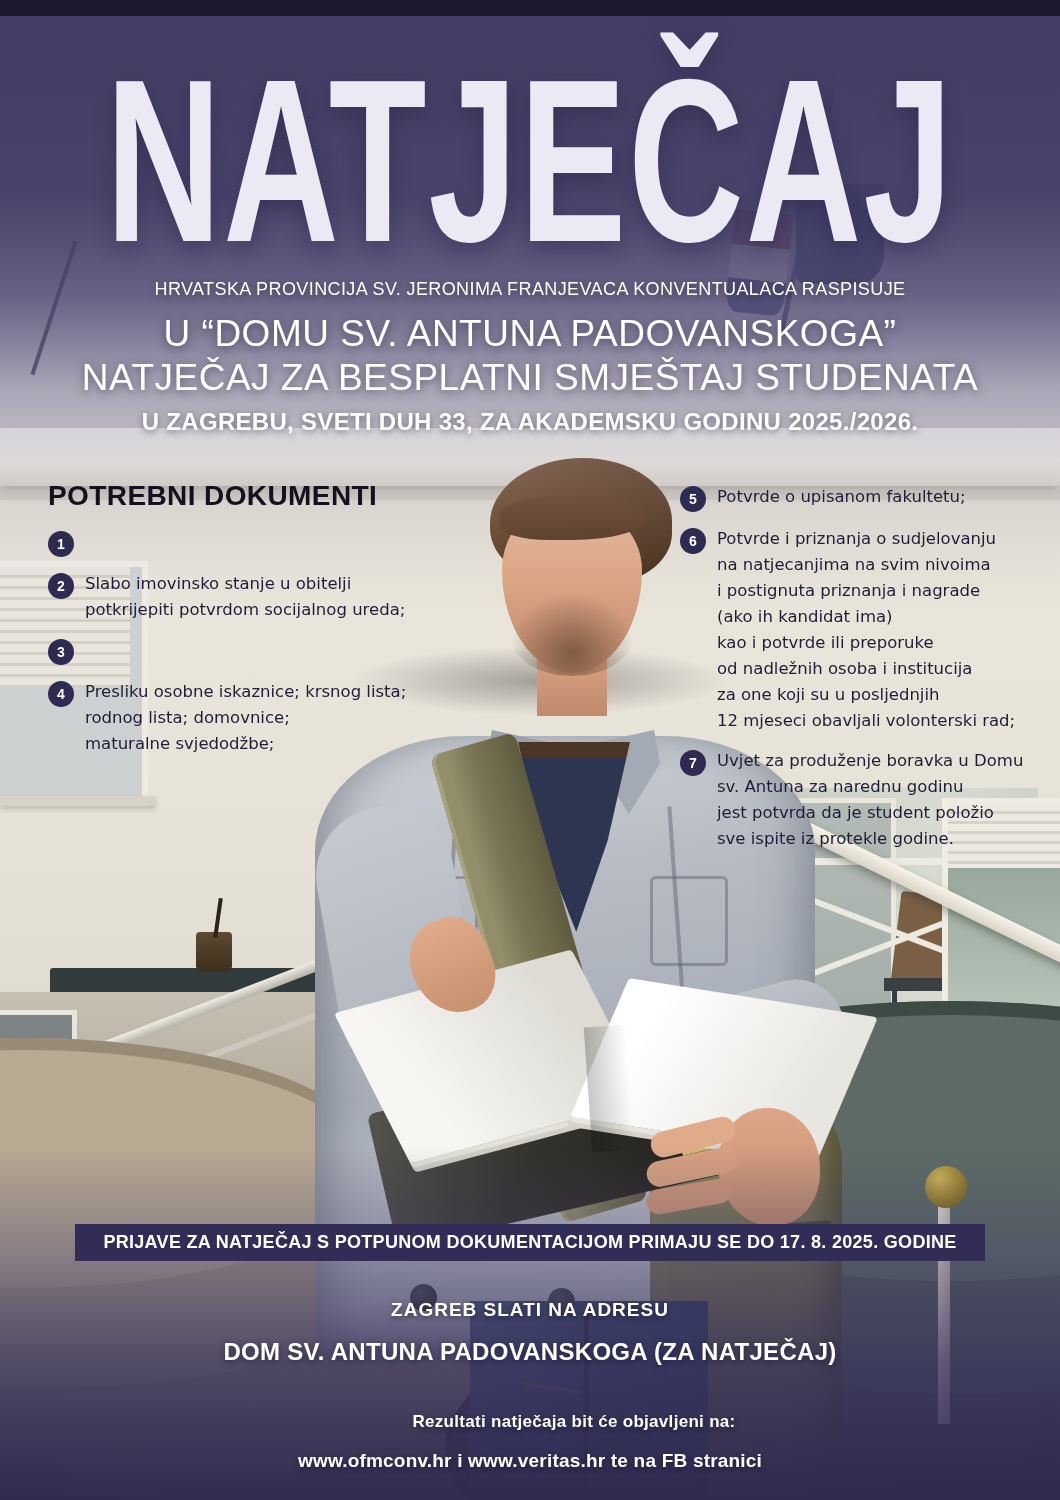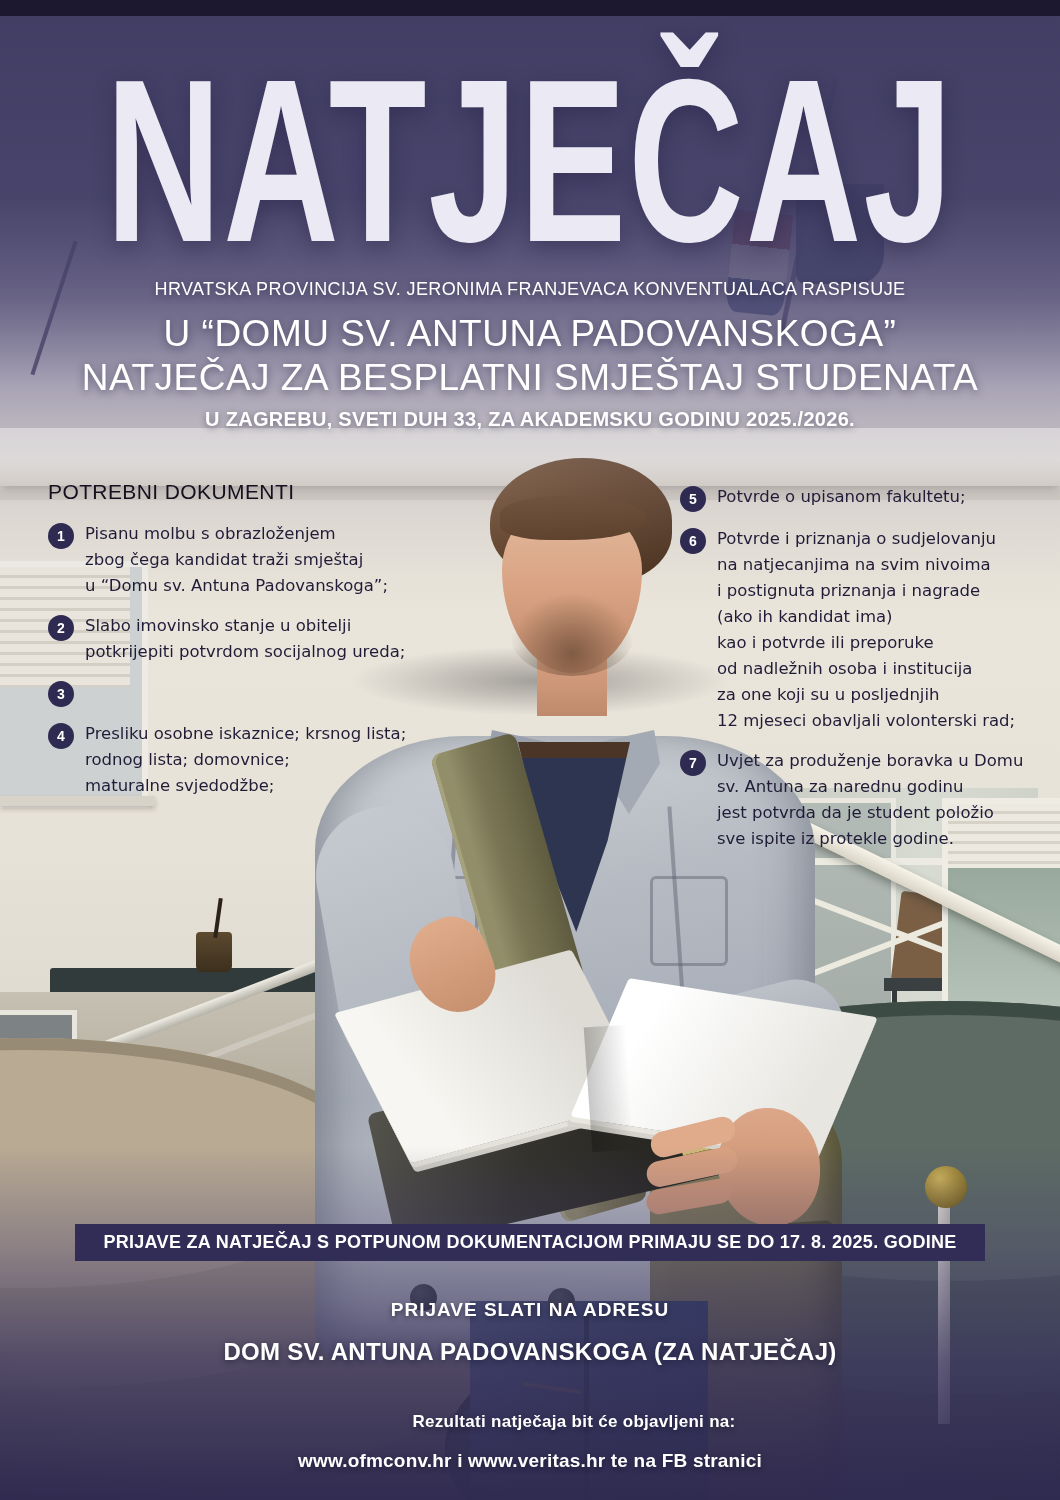--- a/index.html
+++ b/index.html
@@ -159,26 +159,26 @@
   .title{left:0;top:36px;width:1060px;text-align:center;margin:0;
         font-size:160px;line-height:150px;font-weight:900;letter-spacing:2px;
         color:#ebe9f3;transform:scaleY(1.45);transform-origin:top center;
         text-shadow:0 5px 18px rgba(28,24,58,.35);}
   .issuer{left:0;top:263px;width:1060px;text-align:center;color:#ffffff;
         font-size:18px;font-weight:400;letter-spacing:.4px;text-shadow:0 2px 6px rgba(25,22,50,.5);}
   .headline{left:0;top:296px;width:1060px;text-align:center;color:#ffffff;
         font-size:37px;font-weight:400;line-height:44px;letter-spacing:.5px;
         text-shadow:0 2px 8px rgba(25,22,50,.55);}
   .subheadline{left:0;top:392px;width:1060px;text-align:center;color:#ffffff;
-        font-size:20px;font-weight:700;letter-spacing:.3px;text-shadow:0 2px 6px rgba(25,22,50,.5);}
+        font-size:24px;font-weight:700;letter-spacing:.3px;text-shadow:0 2px 6px rgba(25,22,50,.5);}
 
   .docs{font-family:"DejaVu Sans","Liberation Sans",sans-serif;}
   .docs-left{left:48px;top:464px;width:400px;}
   .docs-right{left:680px;top:468px;width:360px;}
-  .docs-heading{font-family:"Liberation Sans",sans-serif;font-size:21px;font-weight:400;
+  .docs-heading{font-family:"Liberation Sans",sans-serif;font-size:28px;font-weight:700;
         letter-spacing:.4px;color:#14101f;margin:0 0 17px 0;}
   .doc-item{display:flex;gap:11px;margin-bottom:14px;}
   .num-badge{flex:none;width:26px;height:26px;border-radius:50%;background:#2e2a52;
         color:#ffffff;font-size:14px;font-weight:700;display:flex;align-items:center;
         justify-content:center;margin-top:2px;font-family:"Liberation Sans",sans-serif;}
   .item-text{font-size:16.5px;line-height:26px;color:#201c38;white-space:pre-line;}
 
   .deadline-banner{left:75px;top:1208px;width:910px;height:37px;background:#322d57;
         color:#ffffff;font-size:18px;font-weight:800;letter-spacing:.3px;
         display:flex;align-items:center;justify-content:center;}
@@ -301,23 +301,20 @@
       <div>U “DOMU SV. ANTUNA PADOVANSKOGA”</div>
       <div>NATJEČAJ ZA BESPLATNI SMJEŠTAJ STUDENATA</div>
     </div>
 
     <div class="subheadline">U ZAGREBU, SVETI DUH 33, ZA AKADEMSKU GODINU 2025./2026.</div>
 
     <section class="docs docs-left">
       <h2 class="docs-heading">POTREBNI DOKUMENTI</h2>
       <div class="doc-item">
         <span class="num-badge">1</span>
-        <div class="item-text">Pisanu molbu s obrazloženjem
-zbog čega kandidat traži smještaj
-u “Domu sv. Antuna Padovanskoga”;</div>
       </div>
       <div class="doc-item">
         <span class="num-badge">2</span>
         <div class="item-text">Slabo imovinsko stanje u obitelji
 potkrijepiti potvrdom socijalnog ureda;</div>
       </div>
       <div class="doc-item">
         <span class="num-badge">3</span>
       </div>
       <div class="doc-item">
@@ -348,21 +345,21 @@
         <span class="num-badge">7</span>
         <div class="item-text">Uvjet za produženje boravka u Domu
 sv. Antuna za narednu godinu
 jest potvrda da je student položio
 sve ispite iz protekle godine.</div>
       </div>
     </section>
 
     <div class="deadline-banner">PRIJAVE ZA NATJEČAJ S POTPUNOM DOKUMENTACIJOM PRIMAJU SE DO 17. 8. 2025. GODINE</div>
 
-    <div class="address-heading">PRIJAVE SLATI NA ADRESU</div>
+    <div class="address-heading">ZAGREB SLATI NA ADRESU</div>
 
     <div class="address-block">
       <div>DOM SV. ANTUNA PADOVANSKOGA (ZA NATJEČAJ)</div>
     </div>
 
     <div class="results-line">Rezultati natječaja bit će objavljeni na:</div>
 
     <div class="links-block">
       <div>www.ofmconv.hr i www.veritas.hr te na FB stranici</div>
     </div>

